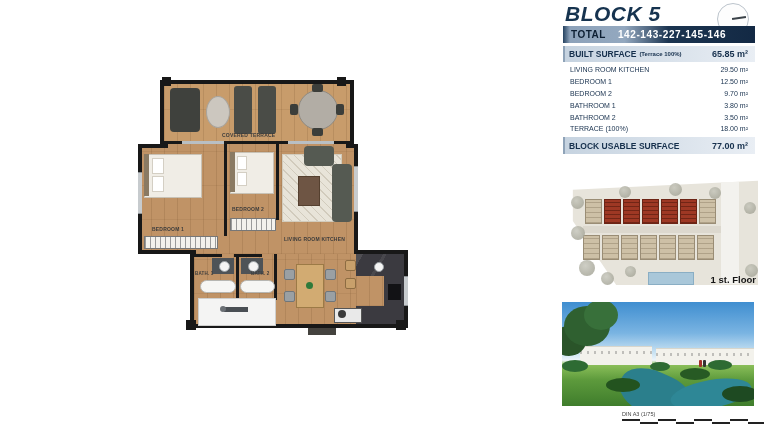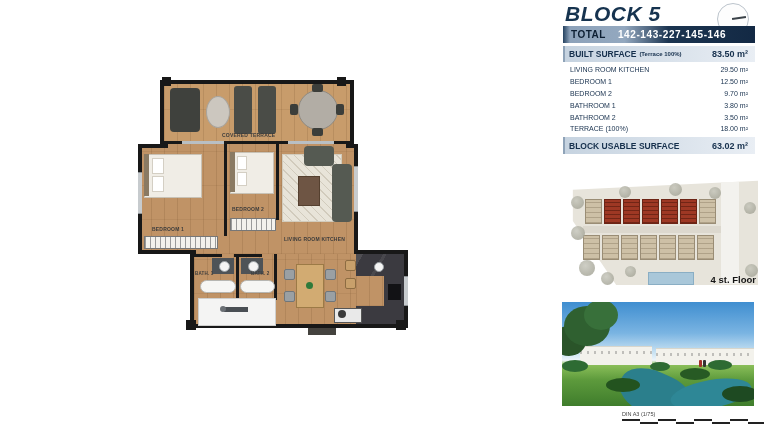--- a/index.html
+++ b/index.html
@@ -174,21 +174,21 @@
     </div>
 
   <div class="house-bar">
     <span class="house-word">TOTAL</span>
     <span class="house-nums">142-143-227-145-146</span>
   </div>
 
   <div class="light-bar" style="top:46px;">
     <span class="blabel">BUILT SURFACE</span>
     <span class="bsub">(Terrace 100%)</span>
-    <span class="bval">83.50 m²</span>
+    <span class="bval">65.85 m²</span>
   </div>
 
   <div id="rows">
     <div class="trow">
       <span class="rlabel">LIVING ROOM KITCHEN</span>
       <span class="rval">29.50 m²</span>
     </div>
     <div class="trow">
       <span class="rlabel">BEDROOM 1</span>
       <span class="rval">12.50 m²</span>
@@ -206,21 +206,21 @@
       <span class="rval">3.50 m²</span>
     </div>
     <div class="trow">
       <span class="rlabel">TERRACE (100%)</span>
       <span class="rval">18.00 m²</span>
     </div>
   </div>
 
   <div class="light-bar" style="top:137px;height:17px;">
     <span class="blabel">BLOCK USABLE SURFACE</span>
-    <span class="bval">63.02 m²</span>
+    <span class="bval">77.00 m²</span>
   </div>
 
   <div id="siteplan">
     <div class="plot"></div>
     <div class="road-v"></div>
     <div class="row-path"></div>
 
     <div class="unit" style="left:22px;top:25px;"></div>
     <div class="unit red" style="left:41px;top:25px;"></div>
     <div class="unit red" style="left:60px;top:25px;"></div>
@@ -241,21 +241,21 @@
     <div class="tree" style="left:8px;top:22px;width:13px;height:13px;"></div>
     <div class="tree" style="left:56px;top:12px;width:12px;height:12px;"></div>
     <div class="tree" style="left:106px;top:9px;width:13px;height:13px;"></div>
     <div class="tree" style="left:146px;top:13px;width:12px;height:12px;"></div>
     <div class="tree" style="left:8px;top:52px;width:14px;height:14px;"></div>
     <div class="tree" style="left:16px;top:86px;width:16px;height:16px;"></div>
     <div class="tree" style="left:38px;top:98px;width:13px;height:13px;"></div>
     <div class="tree" style="left:62px;top:92px;width:11px;height:11px;"></div>
     <div class="tree" style="left:181px;top:28px;width:12px;height:12px;"></div>
     <div class="tree" style="left:182px;top:90px;width:13px;height:13px;"></div>
-    <div class="floor-caption">4 st. Floor</div>
+    <div class="floor-caption">1 st. Floor</div>
   </div>
 
   <div id="photo">
     <div class="bldg" style="left:18px;top:44px;width:72px;height:18px;"></div>
     <div class="bldg" style="left:94px;top:46px;width:98px;height:16px;"></div>
     <div class="treeblob" style="left:-10px;top:24px;width:34px;height:30px;background:#2a5429;"></div>
     <div class="treeblob" style="left:2px;top:4px;width:46px;height:40px;"></div>
     <div class="treeblob" style="left:22px;top:-2px;width:34px;height:30px;background:#38703a;"></div>
     <div class="bush" style="left:0px;top:58px;width:26px;height:12px;"></div>
     <div class="bush" style="left:88px;top:60px;width:20px;height:9px;"></div>

